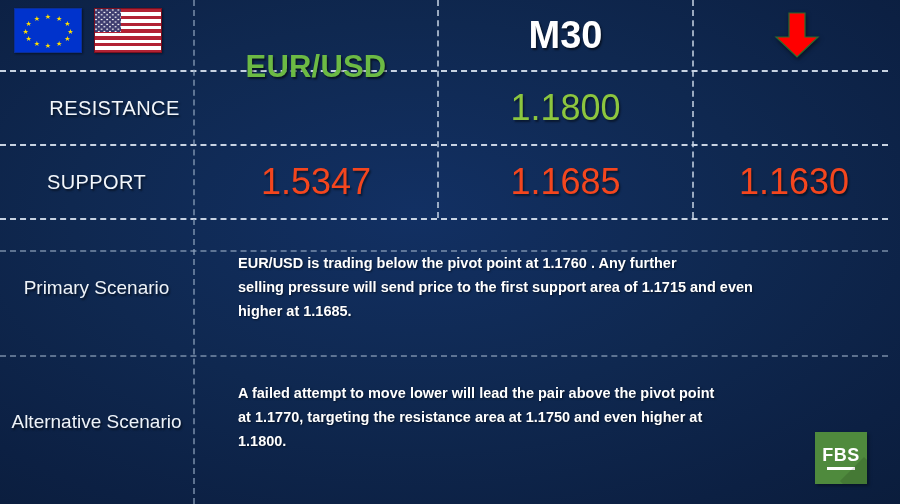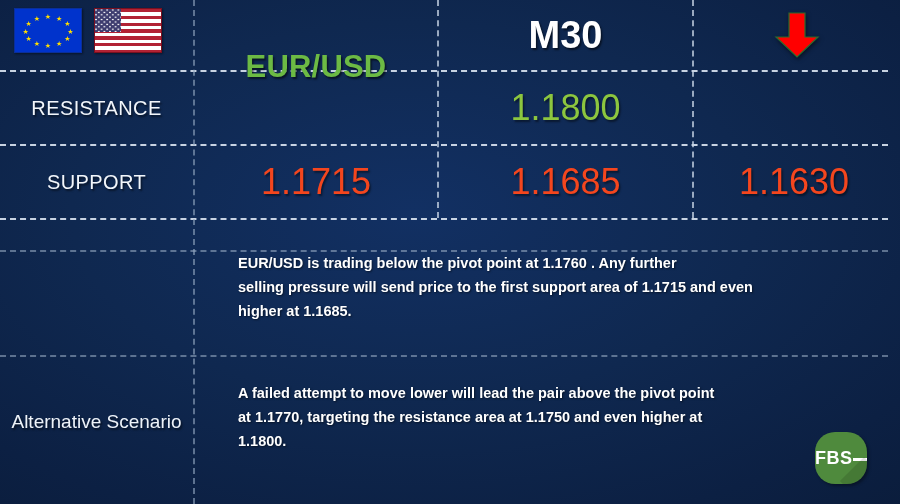--- a/index.html
+++ b/index.html
@@ -153,21 +153,21 @@
     display: flex;
     align-items: center;
     justify-content: center;
     color: #f2f6fb;
     text-shadow: 1.5px 1.5px 2px rgba(0,0,0,.5);
   }
   #resistance-label, #support-label {
     font-size: 20px;
     letter-spacing: .4px;
   }
-  #resistance-label { top: 72px; height: 72px; }
+  #resistance-label { top: 72px; height: 72px; padding-left: 18px; }
   #support-label    { top: 146px; height: 72px; }
 
   .level-cell {
     position: absolute;
     display: flex;
     align-items: center;
     justify-content: center;
     font-size: 36px;
     font-weight: normal;
     text-shadow: 1.5px 1.5px 2px rgba(0,0,0,.45);
@@ -212,25 +212,24 @@
   
   #fbs-logo {
     position: absolute;
     left: 815px;
     top: 432px;
     width: 52px;
     height: 52px;
     background: #4f8a3d;
     box-shadow: 2px 2px 3px rgba(0,0,0,.35);
     display: flex;
-    flex-direction: row;
+    flex-direction: column;
     align-items: center;
     justify-content: center;
     overflow: hidden;
-    border-radius: 20px;
   }
   #fbs-logo .fbs-text {
     color: #ffffff;
     font-size: 18px;
     font-weight: bold;
     letter-spacing: .5px;
     line-height: 18px;
   }
   #fbs-logo .fbs-bar {
     margin-top: 3px;
@@ -295,24 +294,25 @@
       <svg width="46" height="48" viewBox="0 0 46 48">
         <polygon points="15,2 31,2 31,26 44,26 23,46 2,26 15,26" fill="#ff0000" stroke="#2d6b2d" stroke-width="1.2"></polygon>
       </svg>
     </div>
   </div>
 
   <div class="row-label" id="resistance-label">RESISTANCE</div>
   <div class="level-cell resistance-val col2">1.1800</div>
 
   <div class="row-label" id="support-label">SUPPORT</div>
-  <div class="level-cell support-val col1">1.1715</div>
+  <div class="level-cell support-val col1">1.5347</div>
   <div class="level-cell support-val col2">1.1685</div>
   <div class="level-cell support-val col3">1.1630</div>
 
+  <div class="scenario-label" id="primary-label">Primary Scenario</div>
   <div class="scenario-text" id="primary-text">EUR/USD is trading below the pivot point at 1.1760 . Any further
 selling pressure will send price to the first support area of 1.1715 and even
 higher at 1.1685.</div>
 
   <div class="scenario-label" id="alternative-label">Alternative Scenario</div>
   <div class="scenario-text" id="alternative-text">A failed attempt to move lower will lead the pair above the pivot point
 at 1.1770, targeting the resistance area at 1.1750 and even higher at
 1.1800.</div>
 
   <div id="fbs-logo">

